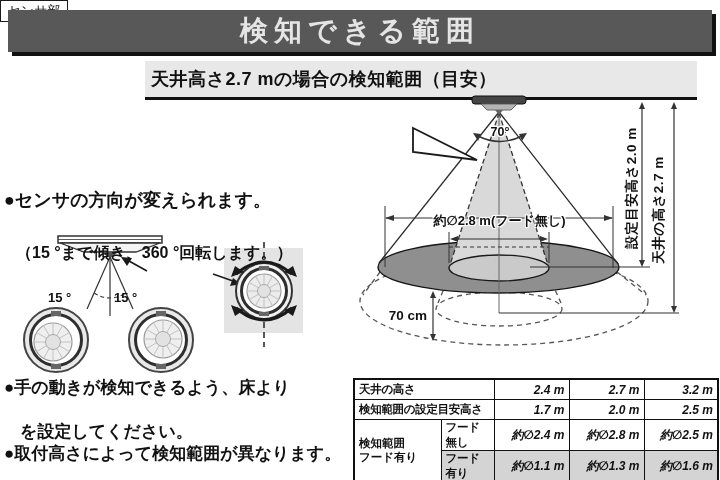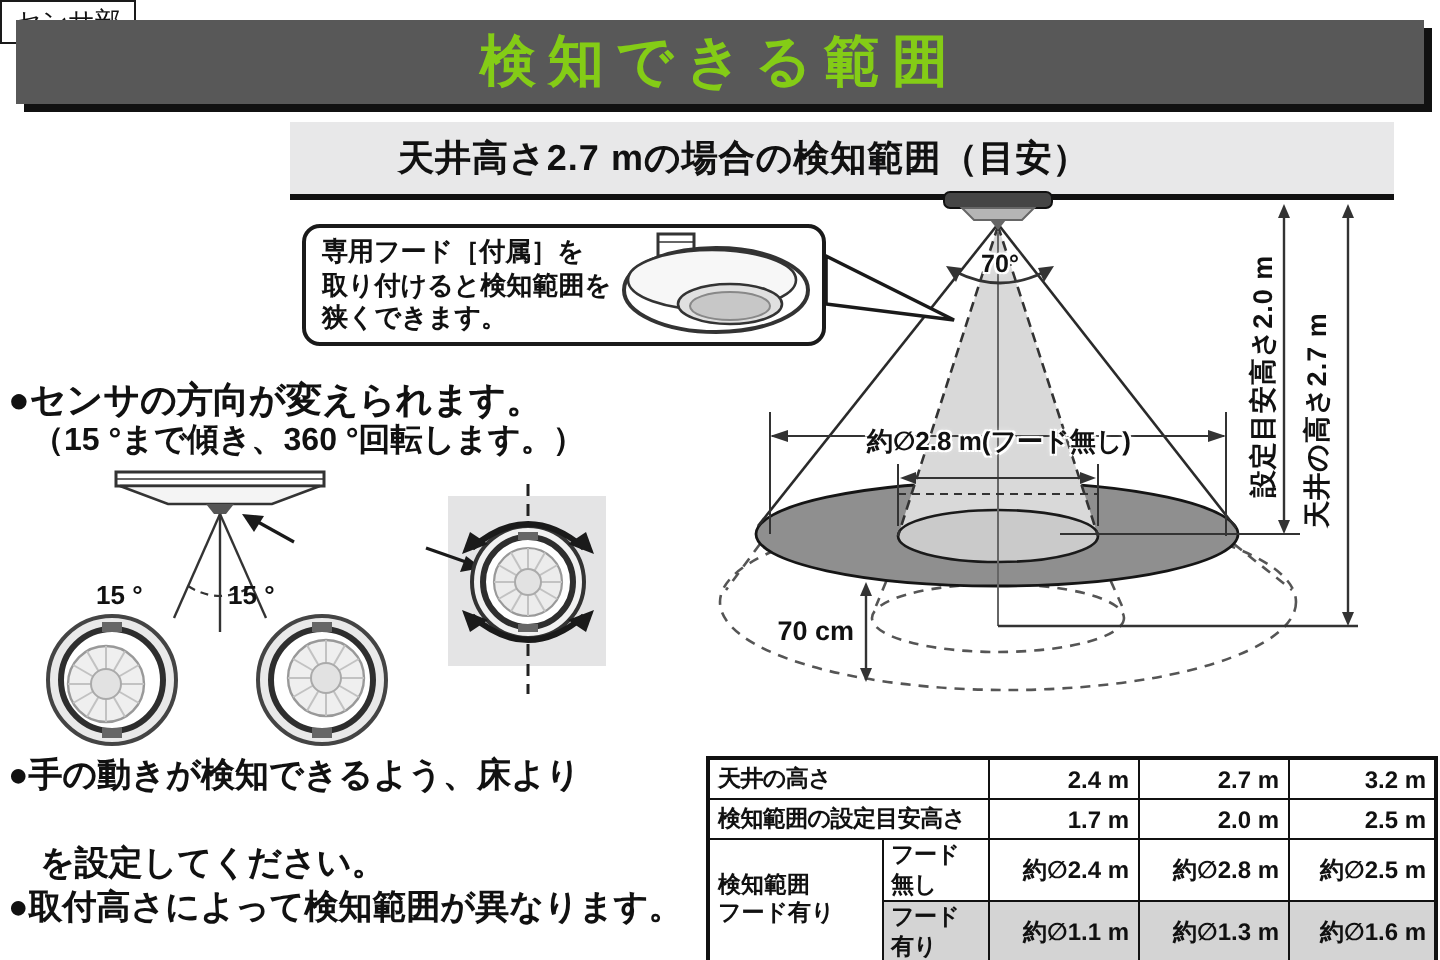--- a/index.html
+++ b/index.html
@@ -1,50 +1,50 @@
 <!DOCTYPE html>
 <html><head>
 <meta charset="utf-8">
 <style>
   html,body{margin:0;padding:0;background:#fff;}
   .page{position:relative;width:720px;height:480px;background:#fff;overflow:hidden;
         font-family:"Liberation Sans","DejaVu Sans",sans-serif;color:#111;}
   
   .title-bar{position:absolute;left:8px;top:10px;width:704px;height:42px;background:#585858;
              box-shadow:4px 4px 0 #111;display:flex;align-items:center;justify-content:center;z-index:1;}
-  .title-bar span{color:#84cc16;font-size:28px;font-weight:bold;letter-spacing:6px;}
+  .title-bar span{color:#e5e5e5;font-size:28px;font-weight:bold;letter-spacing:6px;}
   
   .subtitle-box{position:absolute;left:145px;top:61px;width:552px;height:36px;background:#e8e8e9;
                 border-bottom:3px solid #111;display:flex;align-items:center;z-index:1;}
-  .subtitle-box span{font-size:18px;font-weight:bold;padding-left:6px;letter-spacing:0.5px;margin-left:48px;}
+  .subtitle-box span{font-size:18px;font-weight:bold;padding-left:6px;letter-spacing:0.5px;}
   
   .callout{position:absolute;left:151px;top:112px;width:258px;height:57px;background:#fff;
            border:2px solid #1a1a1a;border-radius:9px;z-index:5;}
   .callout-text{position:absolute;left:8px;top:4px;font-size:13px;font-weight:bold;line-height:16.5px;white-space:nowrap;}
   .hood-svg{position:absolute;right:1px;top:1px;}
   
   .rotation-box{position:absolute;left:224px;top:248px;width:79px;height:85px;background:#e4e4e5;z-index:1;}
   
   #diagram{position:absolute;left:0;top:0;z-index:3;pointer-events:none;}
   
   .lbl{position:absolute;z-index:4;font-weight:bold;white-space:nowrap;}
   .halo{text-shadow:1px 1px 0 #fff,-1px -1px 0 #fff,1px -1px 0 #fff,-1px 1px 0 #fff,0 0 3px #fff;}
   .bullet-heading{font-size:18px;}
-  .bullet-detail{font-size:16px;}
+  .bullet-detail{font-size:16px;margin-top:33px;}
   .note-line{font-size:17px;}
   .sensor-part{left:147px;top:261px;width:66px;height:20px;background:#fff;border:1.5px solid #1a1a1a;
                font-size:13px;text-align:center;line-height:20px;z-index:4;}
   .vlabel{transform:rotate(-90deg);transform-origin:center;text-align:center;font-size:13.5px;letter-spacing:0.5px;}
   
   .spec-table{position:absolute;left:353px;top:378px;width:364px;border-collapse:collapse;table-layout:fixed;
               z-index:2;background:#fff;border:2px solid #111;}
   .spec-table td{border:1.2px solid #111;height:19px;padding:0 4px;font-size:12px;font-weight:600;
                  font-family:"Liberation Sans","DejaVu Sans",sans-serif;margin-left:20px;}
   .spec-table td.lab{text-align:left;font-size:11.5px;letter-spacing:-0.3px;}
-  .spec-table td.val{text-align:right;}
+  .spec-table td.val{text-align:right;font-style:italic;}
   .spec-table td.hl{background:#d4d4d4;}
   .spec-table td.span-lab{text-align:left;line-height:13.5px;font-size:11.5px;}
 </style>
 </head>
 <body>
 
 <div class="page">
 
   <div class="title-bar">
     <span>検知できる範囲</span>
@@ -182,35 +182,20 @@
     </g>
     <g>
       <rect x="472" y="96" width="54" height="8" rx="3" fill="#454545" stroke="#111" stroke-width="1"></rect>
       <path d="M481,104 L517,104 L511,110 L487,110 Z" fill="#b5b5b5" stroke="#666" stroke-width="1"></path>
       <path d="M495,110 L503,110 L499,115 Z" fill="#666"></path>
     </g>
 
     <path d="M413,128 L477,160 L413,152 Z" fill="#fff" stroke="#1a1a1a" stroke-width="1.8"></path>
   </svg>
 
-  <div class="callout">
-    <div class="callout-text">
-      <div>専用フード［付属］を</div>
-      <div>取り付けると検知範囲を</div>
-      <div>狭くできます。</div>
-    </div>
-    <svg class="hood-svg" width="105" height="55" viewBox="0 0 105 55">
-      <rect x="24" y="2" width="18" height="11" fill="#fff" stroke="#333" stroke-width="1.5"></rect>
-      <line x1="24" y1="6" x2="42" y2="6" stroke="#333" stroke-width="0.8"></line>
-      <ellipse cx="53" cy="30" rx="46" ry="21" fill="#fff" stroke="#333" stroke-width="2"></ellipse>
-      <ellipse cx="51" cy="25" rx="42" ry="15" fill="#f7f7f7" stroke="#333" stroke-width="1.3"></ellipse>
-      <ellipse cx="60" cy="37" rx="26" ry="10" fill="#e0e0e0" stroke="#333" stroke-width="1.3"></ellipse>
-      <ellipse cx="60" cy="38" rx="20" ry="7" fill="#c7c7c7" stroke="#888" stroke-width="1"></ellipse>
-    </svg>
-  </div>
 
   <div class="lbl bullet-heading" style="left:4px;top:188px;">●センサの方向が変えられます。</div>
   <div class="lbl bullet-detail" style="left:16px;top:210px;">（15 °まで傾き、360 °回転します。）</div>
 
   <div class="lbl" style="left:48px;top:290px;font-size:13px;">15 °</div>
   <div class="lbl" style="left:114px;top:290px;font-size:13px;">15 °</div>
   <div class="sensor-part">センサ部</div>
 
   <div class="lbl halo" style="left:480px;top:125px;width:40px;text-align:center;font-size:12.5px;">70°</div>
   <div class="lbl halo" style="left:407px;top:200px;width:185px;text-align:center;font-size:13px;margin-top:12px;">約∅2.8 m(フード無し)</div>

